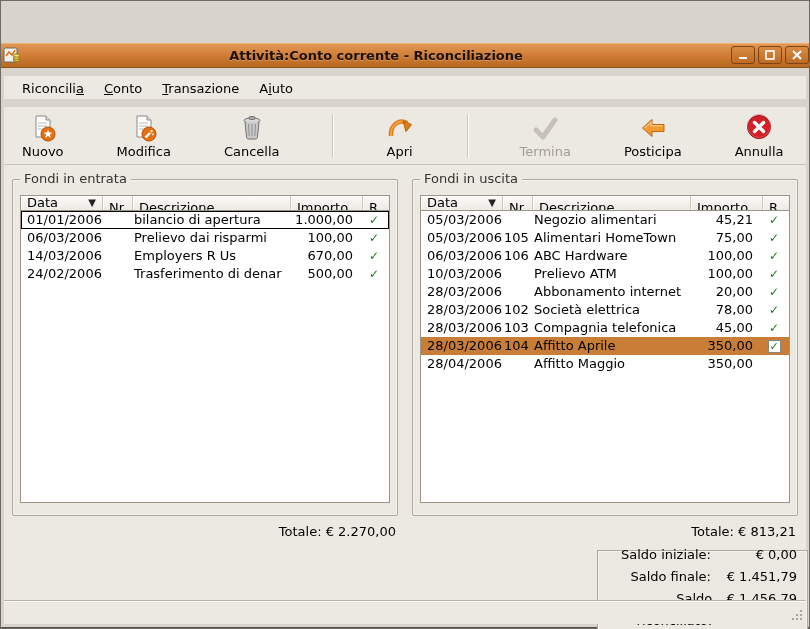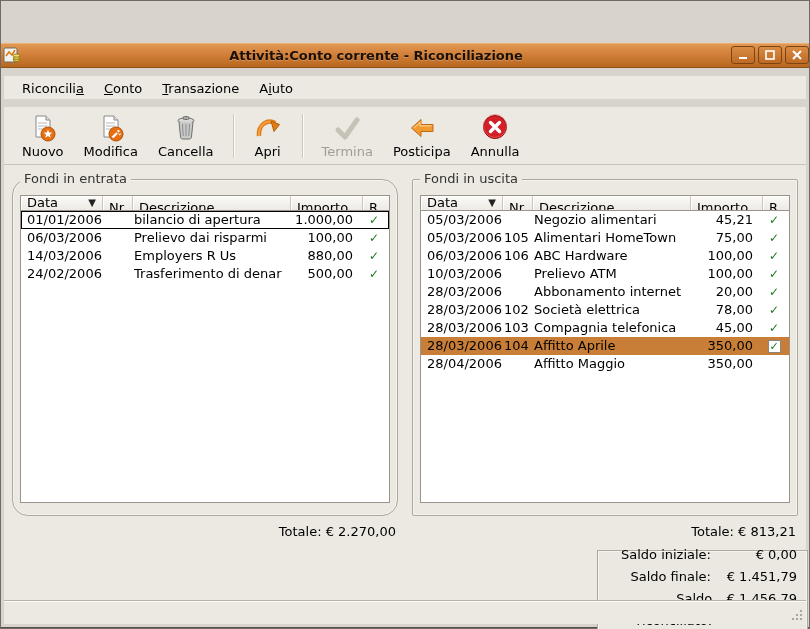--- a/index.html
+++ b/index.html
@@ -20,33 +20,33 @@
     background:linear-gradient(#da8c44,#bd6a24); display:flex; align-items:center; justify-content:center; }
   .win-btn svg { display:block; }
 
   
   .menubar { height:23px; flex:0 0 23px; background:#ece9e2; display:flex; align-items:flex-end; padding-left:8px; margin:8px 3px; }
   .menu-item { padding:3px 10px; cursor:default; white-space:nowrap; }
   .menu-item .key { text-decoration:underline; }
 
   
   .toolbar { height:58px; flex:0 0 58px; background:#ece9e2; margin:0 3px; border-bottom:1px solid #c9c4b9;
-    display:flex; align-items:flex-start; padding:3px 4px 0 8px; }
+    display:flex; align-items:flex-start; padding:3px 4px 0 8px;gap:33px; }
   .tb-btn { display:flex; flex-direction:column; align-items:center; gap:1px; padding:3px 10px; border-radius:3px; }
   .tb-btn .icon { width:30px; height:30px; }
   .tb-btn .lbl { font-size:13px; }
   .tb-btn.disabled .lbl { color:#a29d93; }
   .tb-sep { width:1px; height:44px; background:#cdc8bd; box-shadow:1px 0 0 #fbfaf7; margin:4px 9px 0 9px; }
 
   
   .content { position:relative; flex:1; background:#ece9e2; margin:0 3px; }
 
   .panel { position:absolute; top:14px; width:386px; height:337px; border:1px solid #aea89c; border-radius:2px;
     box-shadow: inset 0 0 0 1px #f6f4ef; }
-  .panel.left { left:8px;border-radius:16px; } .panel.right { left:408px; }
+  .panel.left { left:8px; } .panel.right { left:408px; }
   .panel .legend { position:absolute; top:-9px; left:7px; background:#ece9e2; padding:0 4px; color:#35332e; }
 
   .table { position:absolute; left:7px; top:15px; width:370px; }
   .thead { display:grid; grid-template-columns:82px 30px 158px 72px 26px; height:16px;
     background:linear-gradient(#fbfaf8,#eceae4); border:1px solid #9a948a; }
   .th { line-height:24px; padding:0 6px; border-right:1px solid #cbc6bc; box-shadow:inset 1px 1px 0 #fff;
     white-space:nowrap; overflow:hidden; }
   .th:last-child { border-right:none; }
   .th.sortcol { display:flex; justify-content:space-between; align-items:center; }
   .sort-arrow { font-size:10px; color:#222; margin-left:4px; }
@@ -229,21 +229,21 @@
               <div class="cell c-date">06/03/2006</div>
               <div class="cell c-nr"></div>
               <div class="cell c-desc">Prelievo dai risparmi</div>
               <div class="cell c-amt">100,00</div>
               <div class="cell c-r"><span class="check">✓</span></div>
             </div>
             <div class="row">
               <div class="cell c-date">14/03/2006</div>
               <div class="cell c-nr"></div>
               <div class="cell c-desc">Employers R Us</div>
-              <div class="cell c-amt">880,00</div>
+              <div class="cell c-amt">670,00</div>
               <div class="cell c-r"><span class="check">✓</span></div>
             </div>
             <div class="row">
               <div class="cell c-date">24/02/2006</div>
               <div class="cell c-nr"></div>
               <div class="cell c-desc">Trasferimento di denar</div>
               <div class="cell c-amt">500,00</div>
               <div class="cell c-r"><span class="check">✓</span></div>
             </div>
           </div>

